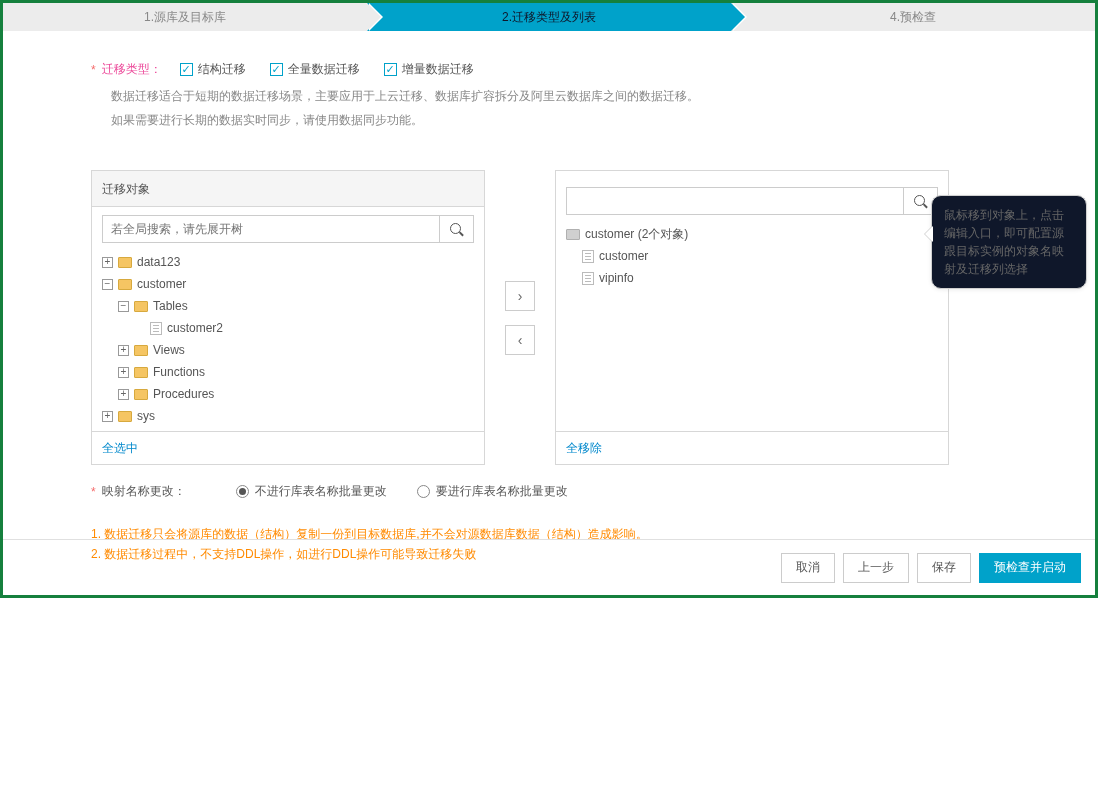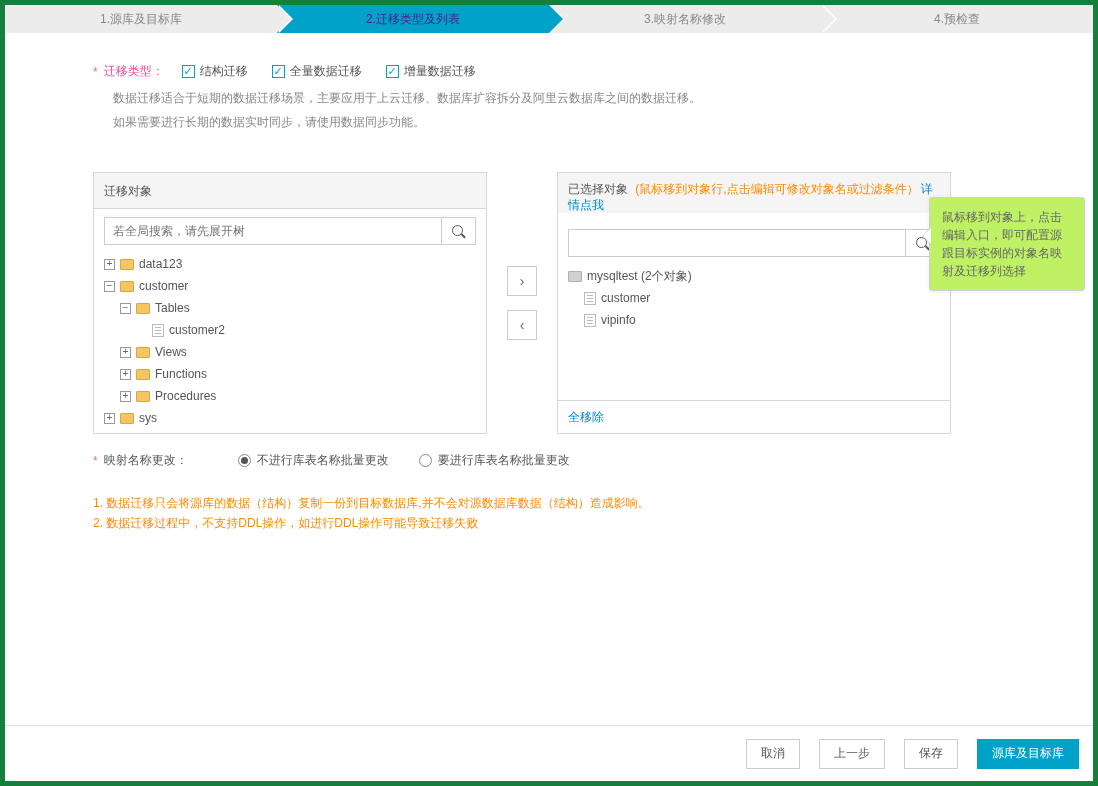--- a/index.html
+++ b/index.html
@@ -1,20 +1,20 @@
 <!DOCTYPE html>
 <html><head>
 <meta charset="utf-8">
 <style>
 *{box-sizing:border-box;margin:0;padding:0}
 body{font-family:"Microsoft YaHei","PingFang SC",Arial,sans-serif;font-size:12px;color:#555;background:#fff}
-.page{width:1098px;height:786px;position:relative;border:5px solid #15803d}
+.page{width:1098px;height:598px;position:relative;border:3px solid #15803d}
 .steps{display:flex;height:28px}
 .step{flex:1;position:relative;line-height:28px;text-align:center;color:#888;background:#ececec}
-.step.active{background:#00a2ca;color:#4c1d95}
+.step.active{background:#00a2ca;color:#0f172a}
 .step::after{content:"";position:absolute;right:-14px;top:0;border-left:14px solid #ececec;border-top:14px solid transparent;border-bottom:14px solid transparent;z-index:2}
 .step.active::after{border-left-color:#00a2ca}
 .step::before{content:"";position:absolute;right:-16px;top:0;border-left:14px solid #fff;border-top:14px solid transparent;border-bottom:14px solid transparent;z-index:1}
 .step:last-child::after,.step:last-child::before{display:none}
 .content{padding:30px 88px 0}
 .row{display:flex;align-items:center;margin-bottom:8px}
 .req{color:#f56c6c;margin-right:6px}
 .lbl{color:#ec4899;margin-right:18px}
 .cbwrap{display:inline-flex;align-items:center;margin-right:24px}
 .cb{width:13px;height:13px;border:1px solid #00a2ca;margin-right:5px;display:inline-flex;align-items:center;justify-content:center;color:#00a2ca;font-size:11px;line-height:1}
@@ -37,39 +37,38 @@
 .fileicon::before{content:"";position:absolute;left:2px;top:2px;right:2px;height:1px;background:#bbb;box-shadow:0 3px 0 #bbb,0 6px 0 #bbb}
 .panel-ft{height:33px;line-height:33px;padding:0 10px;border-top:1px solid #d7d7d7}
 .panel-ft a{color:#0088cc;cursor:pointer}
 .mid{width:70px;display:flex;flex-direction:column;align-items:center;justify-content:center;gap:14px}
 .arrowbtn{width:30px;height:30px;border:1px solid #ccc;background:#fff;display:flex;align-items:center;justify-content:center;cursor:pointer;font-size:14px;color:#666}
 .radio-row{margin-top:18px;display:flex;align-items:center}
 .radio{display:inline-flex;align-items:center;margin-right:30px}
 .rdisc{width:13px;height:13px;border:1px solid #888;border-radius:50%;margin-right:6px;display:inline-flex;align-items:center;justify-content:center}
 .rdisc.sel::after{content:"";width:7px;height:7px;background:#555;border-radius:50%}
 .notice{margin-top:24px;color:#ff8a00;line-height:20px}
-.footer{position:absolute;left:0;right:0;bottom:0;height:56px;border-top:1px solid #e0e0e0;display:flex;align-items:center;justify-content:flex-end;padding:0 14px;gap:19px}
+.footer{position:absolute;left:0;right:0;bottom:0;height:56px;border-top:1px solid #e0e0e0;display:flex;align-items:center;justify-content:flex-end;padding:0 14px;gap:8px}
 .btn{height:30px;padding:0 14px;border:1px solid #ccc;background:#fff;color:#555;cursor:pointer;font-size:12px}
 .btn.primary{background:#00a2ca;border-color:#00a2ca;color:#fff}
-.tooltip{position:absolute;top:192px;right:8px;width:156px;background:#bef264;border:1px solid #d0d0d0;border-radius:3px;padding:10px 12px;color:#666;line-height:18px;box-shadow:0 1px 4px rgba(0,0,0,0.08)}
+.tooltip{position:absolute;top:192px;right:8px;width:156px;background:#0f172a;border:1px solid #d0d0d0;border-radius:10px;padding:10px 12px;color:#666;line-height:18px;box-shadow:0 1px 4px rgba(0,0,0,0.08)}
 .tooltip::before{content:"";position:absolute;left:-8px;top:30px;border-right:8px solid #d0d0d0;border-top:8px solid transparent;border-bottom:8px solid transparent}
 .tooltip::after{content:"";position:absolute;left:-7px;top:30px;border-right:8px solid #fff;border-top:8px solid transparent;border-bottom:8px solid transparent}
 .mag{width:13px;height:13px;position:relative;display:inline-block}
 .mag::before{content:"";position:absolute;width:9px;height:9px;border:1.5px solid #555;border-radius:50%;left:0;top:0}
 .mag::after{content:"";position:absolute;width:5px;height:1.5px;background:#555;transform:rotate(45deg);right:-1px;bottom:1px}
 .hdline2{padding:0 10px 8px;line-height:16px}
 </style>
 </head>
 <body>
 
 <div class="page">
   <div class="steps">
     <div class="step">1.源库及目标库</div>
     <div class="step active">2.迁移类型及列表</div>
-    <div class="step">3.映射名称修改</div>
     <div class="step">4.预检查</div>
   </div>
 
   <div class="content">
     <div class="row">
       <span class="req">*</span>
       <span class="lbl">迁移类型：</span>
       <label class="cbwrap">
           <span class="cb">✓</span>
           <span>结构迁移</span>
@@ -138,47 +137,44 @@
               <span class="toggle">+</span>
               <span class="folder"></span>
               <span>Procedures</span>
             </div>
           <div class="node">
               <span class="toggle">+</span>
               <span class="folder"></span>
               <span>sys</span>
             </div>
         </div>
+        <div class="panel-ft"><a>全选中</a></div>
       </div>
 
       <div class="mid">
         <div class="arrowbtn">
             <span>›</span>
           </div>
         <div class="arrowbtn">
             <span>‹</span>
           </div>
       </div>
 
       <div class="panel">
-        <div class="panel-hd" style="height:auto;line-height:16px;padding:8px 10px 0;border-bottom:none;display:block">
-          <span>已选择对象</span>
-          <span class="hint">(鼠标移到对象行,点击编辑可修改对象名或过滤条件）</span><span class="link">详情点我</span>
-        </div>
         <div class="hdline2"></div>
         <div class="searchbox">
           <input style="">
           <div class="sbtn">
               <span class="mag"></span>
             </div>
         </div>
         <div class="tree">
           <div class="node">
               <span class="folder grey"></span>
-              <span>mysqltest (2个对象)</span>
+              <span>customer (2个对象)</span>
             </div>
           <div class="node">
               <span class="spacer"></span>
               <span class="fileicon"></span>
               <span>customer</span>
             </div>
           <div class="node">
               <span class="spacer"></span>
               <span class="fileicon"></span>
               <span>vipinfo</span>
@@ -206,15 +202,15 @@
       <div>2. 数据迁移过程中，不支持DDL操作，如进行DDL操作可能导致迁移失败</div>
     </div>
   </div>
 
   <div class="tooltip">鼠标移到对象上，点击编辑入口，即可配置源跟目标实例的对象名映射及迁移列选择</div>
 
   <div class="footer">
     <button class="btn">取消</button>
     <button class="btn">上一步</button>
     <button class="btn">保存</button>
-    <button class="btn primary">源库及目标库</button>
+    <button class="btn primary">预检查并启动</button>
   </div>
 </div>
 
 </body></html>

